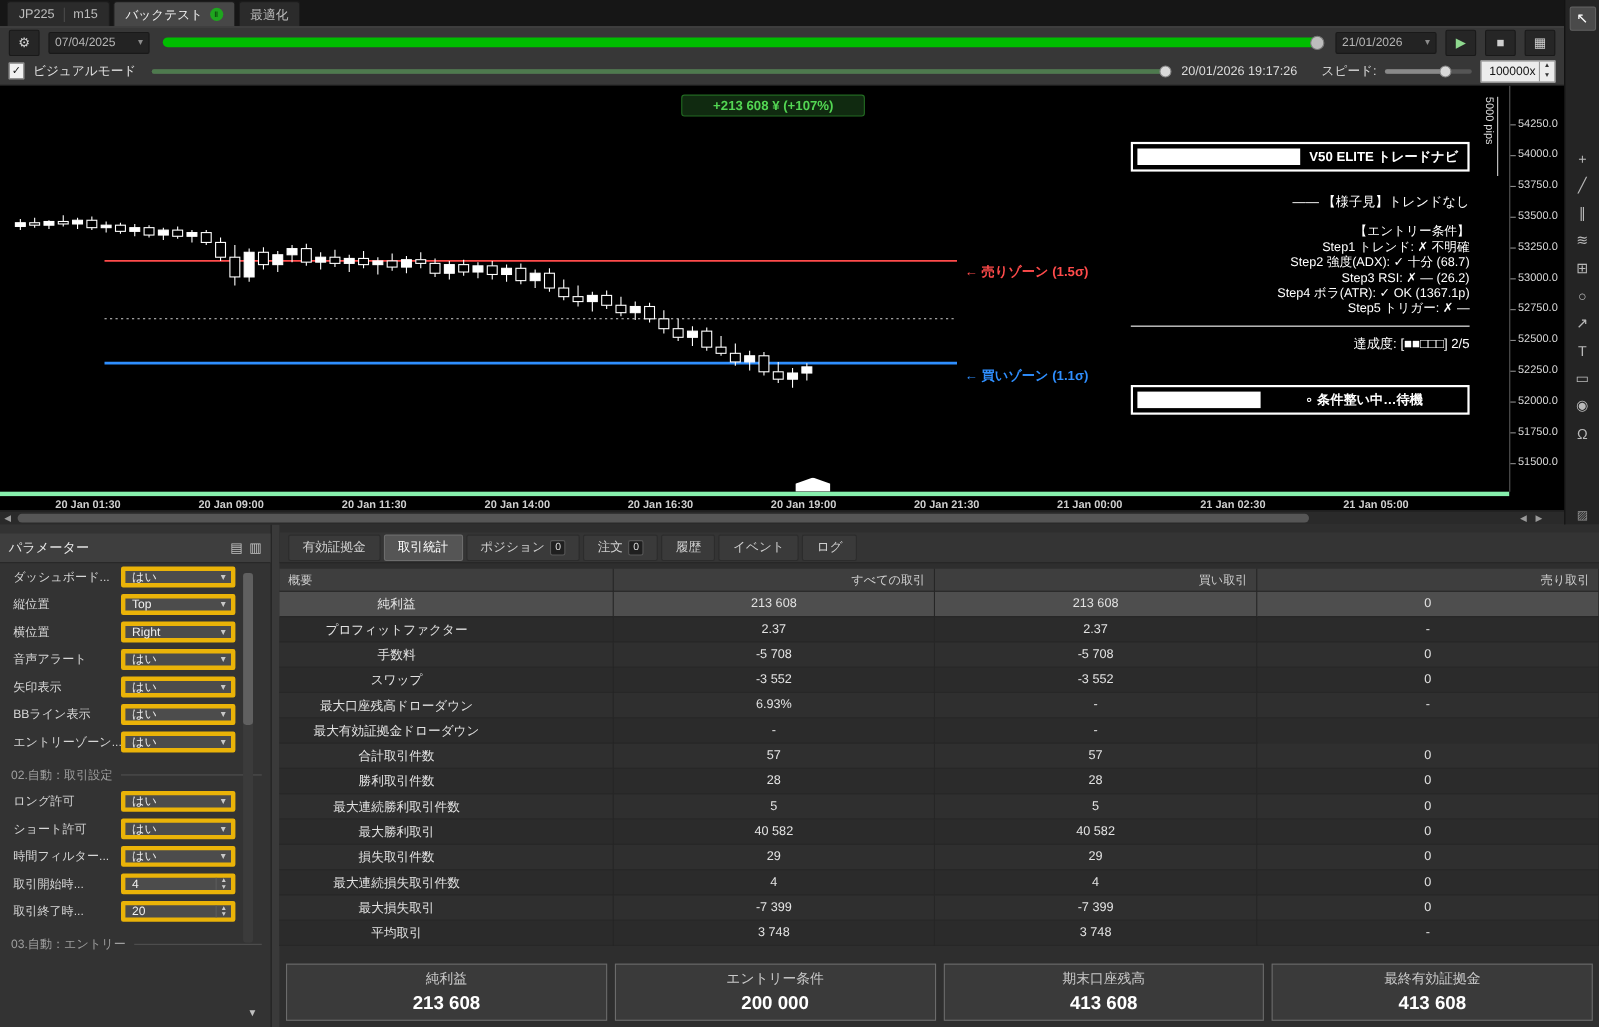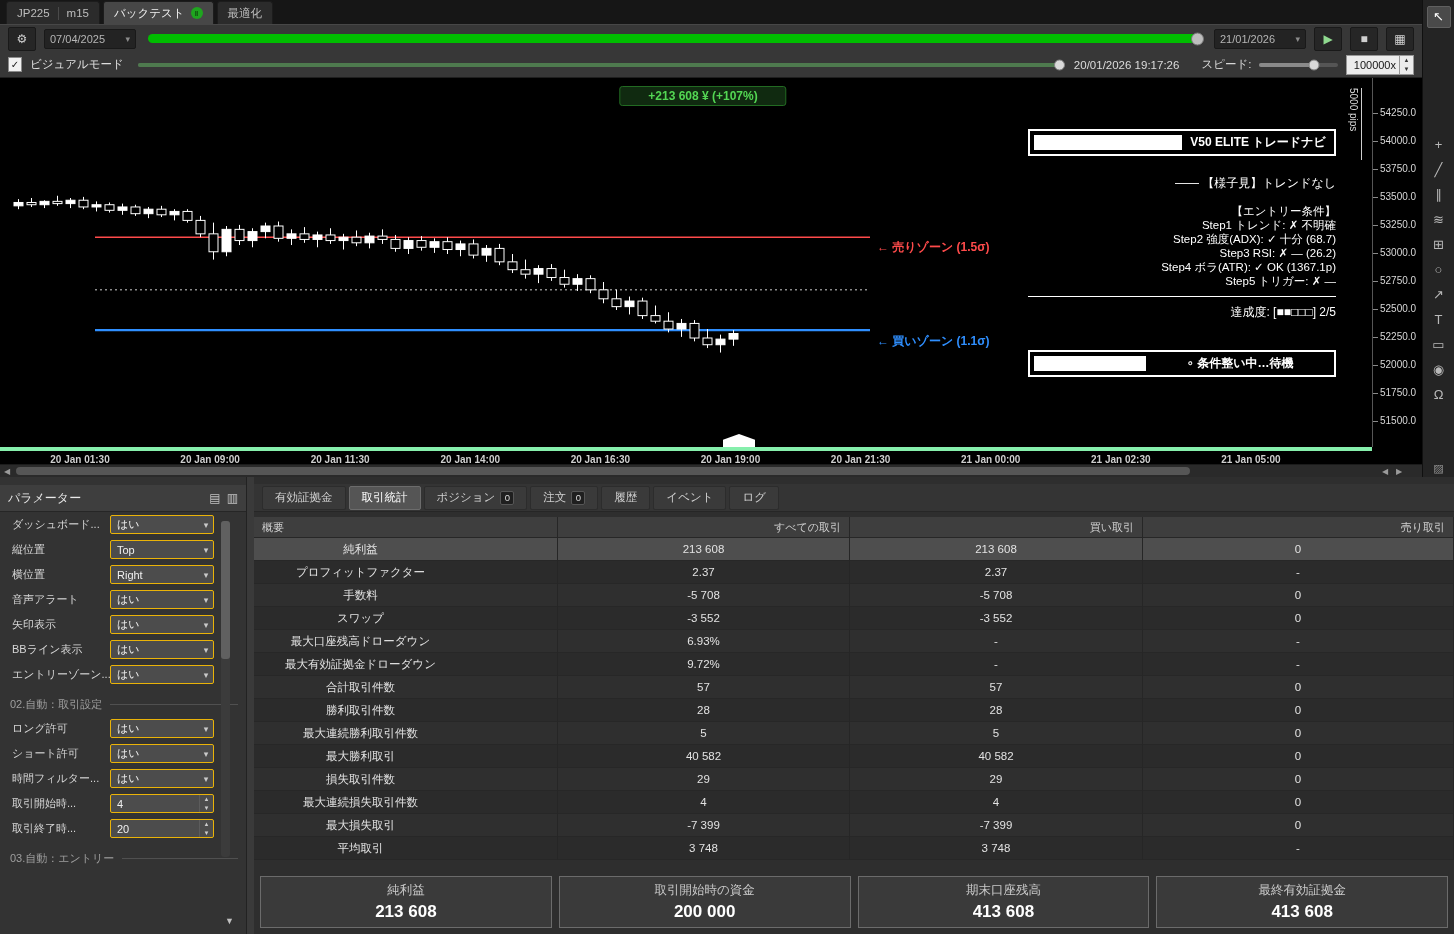--- a/index.html
+++ b/index.html
@@ -94,21 +94,21 @@
   
   .params{position:absolute;left:0;top:477px;width:246px;bottom:0;background:#333;border-right:1px solid #222;}
   .params-header{height:26px;margin-top:8px;display:flex;align-items:center;padding:0 8px;color:#eaeaea;
     font-size:12px;background:#3e3e3e;border-bottom:1px solid #262626;}
   .params-header .mini-icon{margin-left:6px;color:#c2c2c2;font-size:12px;}
   .params-header .mini-icon.first{margin-left:auto;}
   .psection{display:flex;align-items:center;color:#9f9f9f;font-size:11px;padding:10px 8px 4px 10px;white-space:nowrap;}
   .psection::after{content:"";flex:1;height:1px;background:#505050;margin-left:8px;}
   .prow{height:25px;display:flex;align-items:center;padding-left:12px;}
   .plabel{width:98px;color:#d6d6d6;font-size:11px;white-space:nowrap;overflow:hidden;}
-  .pselect,.pspin{width:104px;height:19px;background:#4c4c4c;border:1px solid #eab308;border-radius:2px;
+  .pselect,.pspin{width:104px;height:19px;background:#4c4c4c;border:4px solid #eab308;border-radius:2px;
     display:flex;align-items:center;color:#f0f0f0;font-size:11px;box-sizing:border-box;}
   .pval{flex:1;padding-left:6px;white-space:nowrap;}
   .parrow{width:14px;color:#c9c9c9;font-size:9px;text-align:center;}
   .spincol2{width:13px;height:100%;display:flex;flex-direction:column;border-left:1px solid #5c5c5c;}
   .spincol2 span{flex:1;font-size:6px;color:#ccc;display:flex;align-items:center;justify-content:center;}
   .pscroll-track{position:absolute;right:16px;top:44px;width:9px;height:336px;background:#3b3b3b;border-radius:3px;}
   .pscroll-thumb{position:absolute;right:16px;top:44px;width:9px;height:138px;background:#606060;border-radius:3px;}
   .params-more{position:absolute;right:12px;bottom:8px;color:#c0c0c0;font-size:9px;}
   
   .stats{position:absolute;left:254px;top:477px;right:0;bottom:0;background:#2e2e2e;}
@@ -565,21 +565,20 @@
         <div class="tcell c3">0</div>
       </div>
       <div class="trow">
         <div class="tcell c0">最大口座残高ドローダウン</div>
         <div class="tcell c1">6.93%</div>
         <div class="tcell c2">-</div>
         <div class="tcell c3">-</div>
       </div>
       <div class="trow">
         <div class="tcell c0">最大有効証拠金ドローダウン</div>
-        <div class="tcell c1">9.72%</div>
         <div class="tcell c2">-</div>
         <div class="tcell c3">-</div>
       </div>
       <div class="trow">
         <div class="tcell c0">合計取引件数</div>
         <div class="tcell c1">57</div>
         <div class="tcell c2">57</div>
         <div class="tcell c3">0</div>
       </div>
       <div class="trow">
@@ -624,21 +623,21 @@
         <div class="tcell c2">3 748</div>
         <div class="tcell c3">-</div>
       </div>
     </div>
   <div class="summary-cards" id="summary-cards">
       <div class="card">
         <div class="card-label">純利益</div>
         <div class="card-value">213 608</div>
       </div>
       <div class="card">
-        <div class="card-label">取引開始時の資金</div>
+        <div class="card-label">エントリー条件</div>
         <div class="card-value">200 000</div>
       </div>
       <div class="card">
         <div class="card-label">期末口座残高</div>
         <div class="card-value">413 608</div>
       </div>
       <div class="card">
         <div class="card-label">最終有効証拠金</div>
         <div class="card-value">413 608</div>
       </div>

